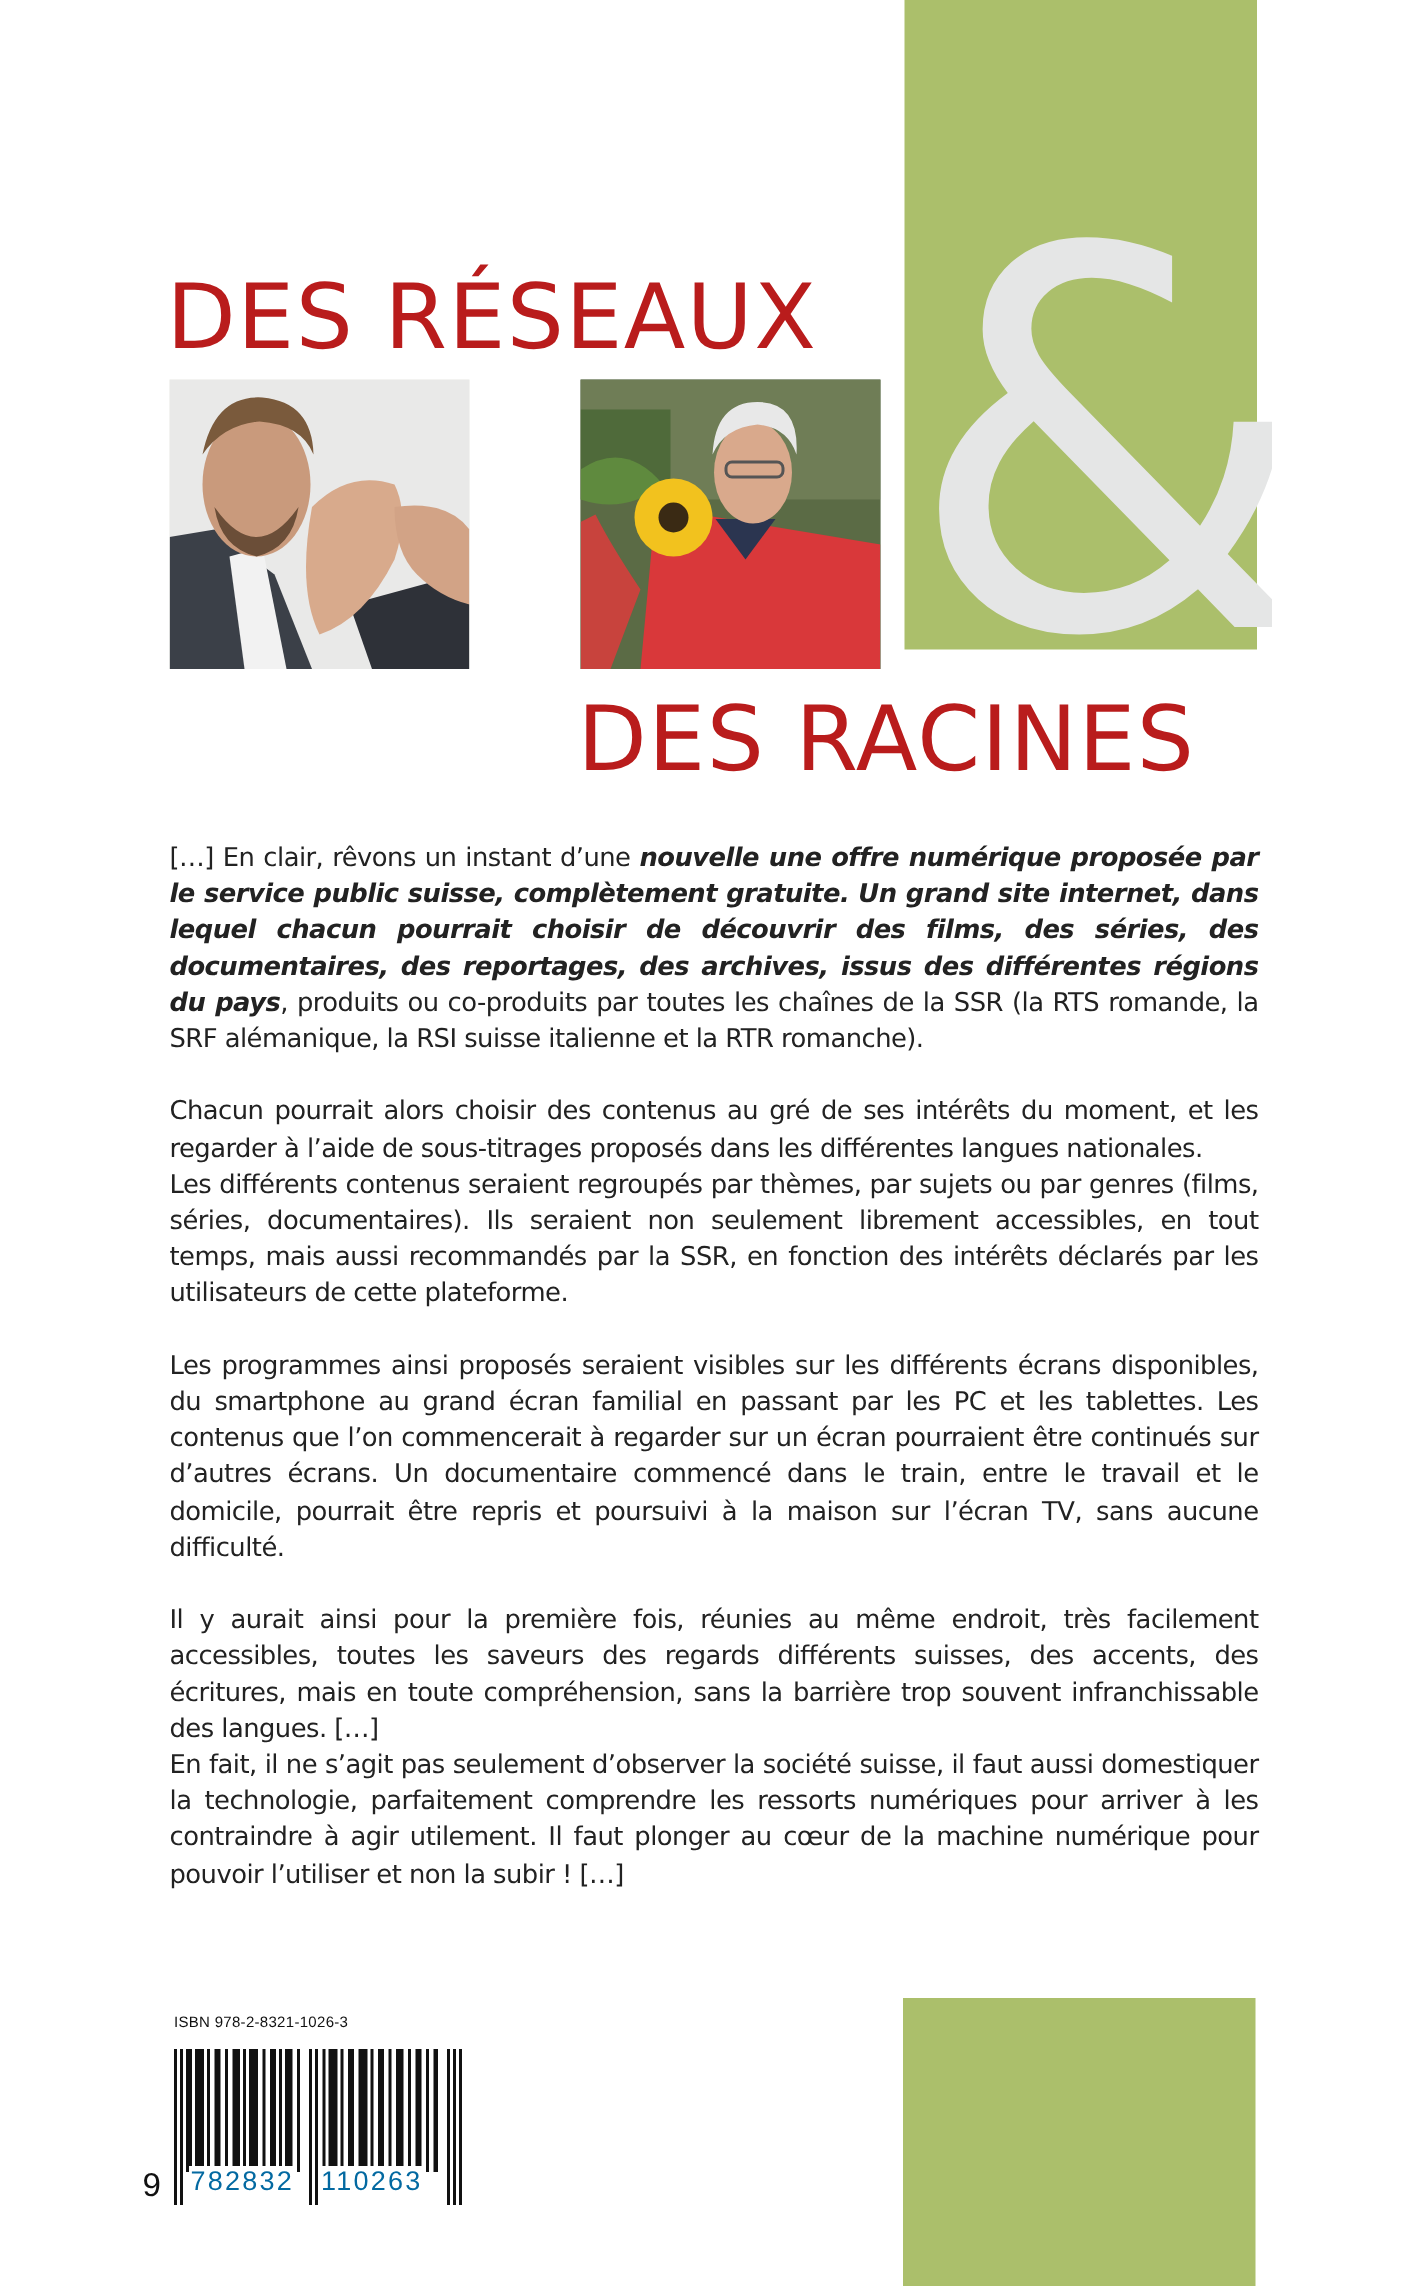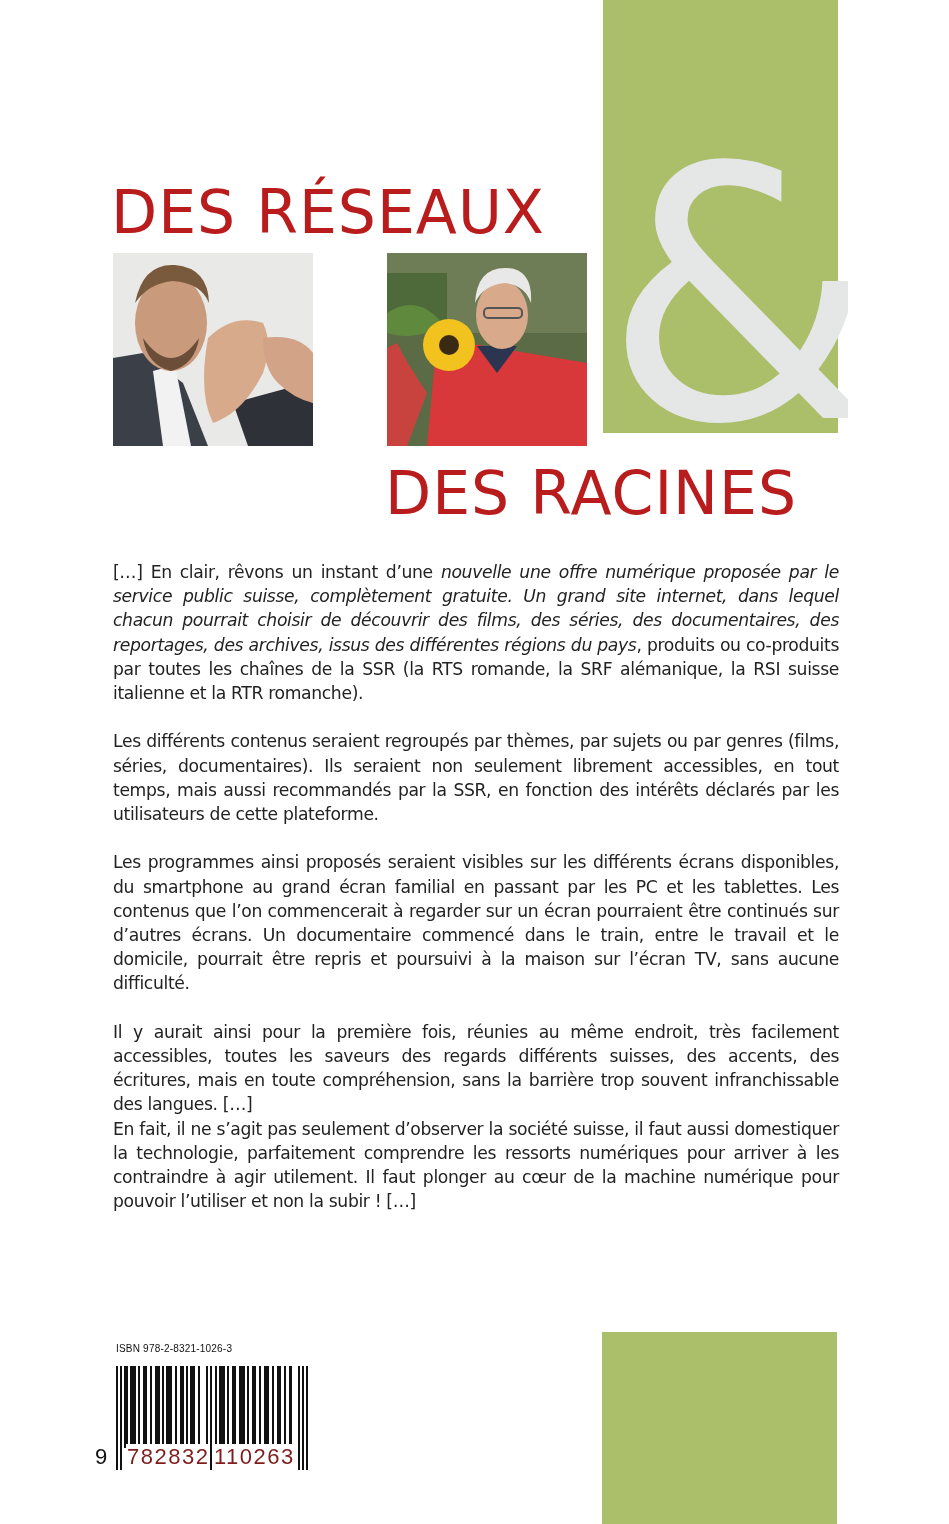--- a/index.html
+++ b/index.html
@@ -34,33 +34,33 @@
   .photo-2 { left: 387px; background: #4d5e3c; }
   .body-text {
     position: absolute; left: 113px; top: 560px; width: 726px;
     font-size: 17.2px; line-height: 24.2px; text-align: justify;
     font-family: "DejaVu Sans", sans-serif; letter-spacing: -0.35px;
     color: #222;
   }
   .body-text p { margin: 0 0 24.2px 0; }
   .body-text p.tight { margin-bottom: 0; }
   .it { }
-  .bd { font-weight: normal; font-style: italic; }
+  .bd { font-weight: bold; font-style: italic; }
   .isbn-label {
     position: absolute; left: 116px; top: 1343px; font-size: 10px;
     font-family: "Liberation Sans", sans-serif; letter-spacing: 0.2px; color: #111;
   }
   .barcode { position: absolute; left: 114px; top: 1366px; width: 196px; height: 104px; }
   .isbn-lead {
     position: absolute; left: 95px; top: 1444px; font-size: 22px;
     font-family: "Liberation Sans", sans-serif; color: #111;
   }
   .isbn-digits {
-    position: absolute; font-size: 22px; font-family: "Liberation Sans", sans-serif;
-    color: #7f1d1d; background: #fff; letter-spacing: 1.5px; top: 1444px; padding: 0 1px;
+    position: absolute; font-size: 18px; font-family: "Liberation Sans", sans-serif;
+    color: #0369a1; background: #fff; letter-spacing: 1.5px; top: 1444px; padding: 0 1px;
   }
   .isbn-d1 { left: 126px; }
   .isbn-d2 { left: 213px; }
 </style>
 </head>
 <body>
 
 <div class="green-top"></div>
 <div class="green-bottom"></div>
 
@@ -99,20 +99,21 @@
     <circle cx="62" cy="92" r="26" fill="#f2c21e"></circle>
     <circle cx="62" cy="92" r="10" fill="#3a2a14"></circle>
     <path d="M10 90 Q20 110 40 140 L20 193 L0 193 L0 95 Z" fill="#c8433d"></path>
   </svg>
 </div>
 
 <div class="body-text">
   <p>
     <span>[…] </span><span class="it">En clair, rêvons un instant d’une </span><span class="bd">nouvelle une offre numérique proposée par le service public suisse, complètement gratuite. Un grand site internet, dans lequel chacun pourrait choisir de découvrir des films, des séries, des documentaires, des reportages, des archives, issus des différentes régions du pays</span><span class="it">, produits ou co-produits par toutes les chaînes de la SSR (la RTS romande, la SRF alémanique, la RSI suisse italienne et la RTR romanche).</span>
   </p>
+  <p class="tight it">Chacun pourrait alors choisir des contenus au gré de ses intérêts du moment, et les regarder à l’aide de sous-titrages proposés dans les différentes langues nationales.</p>
   <p class="it">Les différents contenus seraient regroupés par thèmes, par sujets ou par genres (films, séries, documentaires). Ils seraient non seulement librement accessibles, en tout temps, mais aussi recommandés par la SSR, en fonction des intérêts déclarés par les utilisateurs de cette plateforme.</p>
   <p class="it">Les programmes ainsi proposés seraient visibles sur les différents écrans disponibles, du smartphone au grand écran familial en passant par les PC et les tablettes. Les contenus que l’on commencerait à regarder sur un écran pourraient être continués sur d’autres écrans. Un documentaire commencé dans le train, entre le travail et le domicile, pourrait être repris et poursuivi à la maison sur l’écran TV, sans aucune difficulté.</p>
   <p class="tight it">Il y aurait ainsi pour la première fois, réunies au même endroit, très facilement accessibles, toutes les saveurs des regards différents suisses, des accents, des écritures, mais en toute compréhension, sans la barrière trop souvent infranchissable des langues. […]</p>
   <p class="it">En fait, il ne s’agit pas seulement d’observer la société suisse, il faut aussi domestiquer la technologie, parfaitement comprendre les ressorts numériques pour arriver à les contraindre à agir utilement. Il faut plonger au cœur de la machine numérique pour pouvoir l’utiliser et non la subir ! […]</p>
 </div>
 
 <div class="isbn-label">ISBN  978-2-8321-1026-3</div>
 <svg class="barcode" viewBox="0 0 196 104" preserveAspectRatio="none">
   <g fill="#111">
     <rect x="2" y="0" width="2" height="104"></rect>

